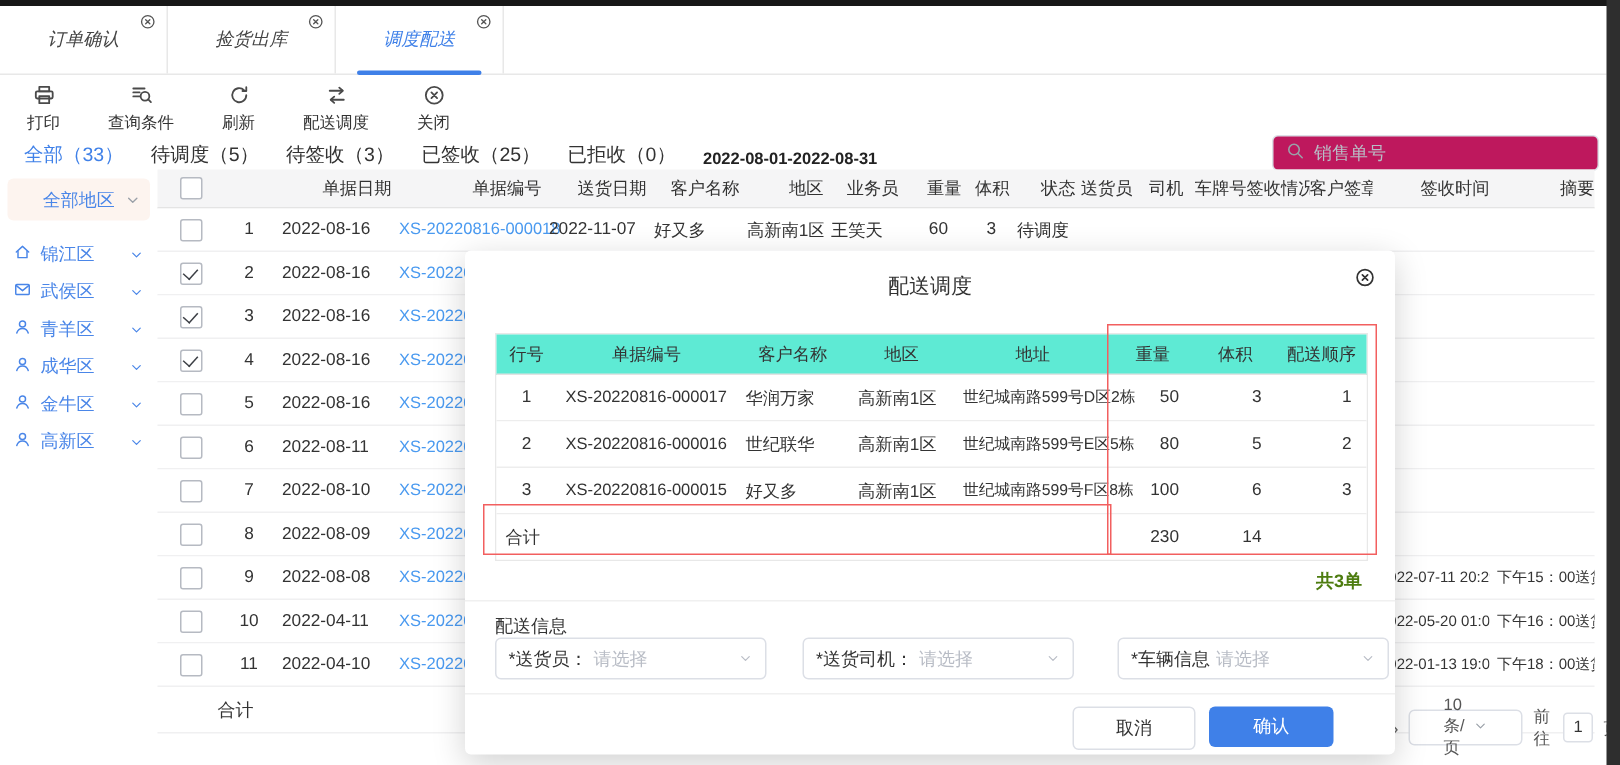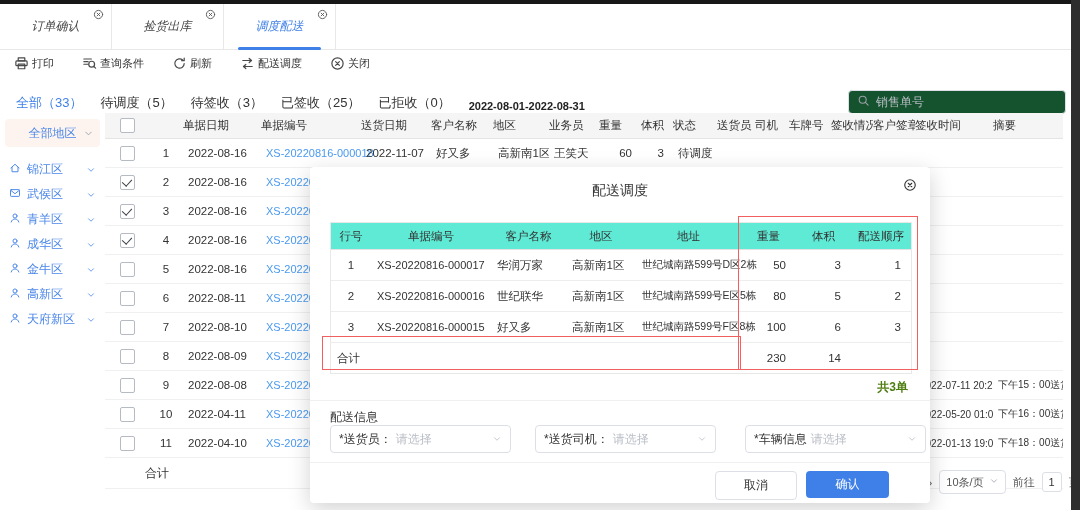--- a/index.html
+++ b/index.html
@@ -18,61 +18,61 @@
 
   
   .tabstrip { position:absolute; left:0; top:4px; width:1071px; height:45px; border-bottom:1px solid #e8e8e8; display:flex; background:#fff; }
   .tab { width:111px; border-right:1px solid #e8e8e8; position:relative; display:flex; align-items:center; justify-content:center; color:#444; cursor:default;font-style:italic; }
   .tab .tclose { position:absolute; top:5px; right:7px; line-height:0; }
   .tab.active { color:var(--accent);align-items:center; }
   .tab.active::after { content:""; position:absolute; left:14px; right:14px; bottom:-1px; height:3px; background:var(--accent); border-radius:2px; }
 
   
   .toolbar { position:absolute; left:14px; top:55px; display:flex; gap:28px; }
-  .tool { display:flex; flex-direction:row; align-items:center; gap:3px; font-size:11px; color:#333; min-width:30px; }
+  .tool { display:flex; flex-direction:column; align-items:center; gap:3px; font-size:11px; color:#333; min-width:30px; }
   .tool .ticon { height:16px; display:flex; align-items:center; justify-content:center; }
 
   
   .filterbar { position:absolute; left:16px; top:94px; display:flex; align-items:flex-end; gap:18px; font-size:13px; }
   .ftab { color:#333; padding-bottom:4px; }
   .ftab.active { color:var(--accent); font-weight:normal; border-bottom:2px solid var(--accent); }
   .fdate { font-size:11px; font-weight:bold; color:#222; padding-bottom:6px; }
-  .searchbox { position:absolute; left:848px; top:90px; width:200px; height:22px; border:1px solid #dcdfe6; border-radius:4px; display:flex; align-items:center; padding:0 8px; gap:6px; background:#14532d; }
+  .searchbox { position:absolute; left:848px; top:90px; width:200px; height:22px; border:1px solid #dcdfe6; border-radius:4px; display:flex; align-items:center; padding:0 8px; gap:6px; background:#be185d; }
   .searchbox .ph { color:#b9bdc6; font-size:12px; }
 
   
   .sidebar { position:absolute; left:0; top:113px; width:105px; height:397px; background:#fff; }
   .side-head { margin:6px 5px 10px 5px; height:28px; background:#fdf4ef; border-radius:4px; display:flex; align-items:center; justify-content:center; gap:6px; color:var(--sideblue); position:relative; }
   .side-head .hchev { position:absolute; right:6px; top:9px; line-height:0; }
   .side-item { height:25px; display:flex; align-items:center; padding:0 9px; color:var(--sideblue); gap:6px; }
   .side-item .slabel { flex:1; }
   .side-item .ichev { line-height:0; }
 
   
   .orders { position:absolute; left:105px; top:113px; width:958px; }
   .o-head,.o-row,.o-foot-grid { display:grid; grid-template-columns:var(--ocols); align-items:center; }
   .o-head { background:#f5f5f6; height:25px; border-bottom:1px solid #e4e4e4; color:#333; font-size:11.5px; }
-  .o-head > div { text-align:left; overflow:hidden; white-space:nowrap; }
+  .o-head > div { text-align:right; overflow:hidden; white-space:nowrap; }
   .o-row { height:28px; border-bottom:1px solid #f0f0f1; font-size:11.5px; background:#fff; }
   .o-row > div { padding:0 5px; white-space:nowrap; overflow:hidden; }
   .o-row > div.c-cb, .o-head > div.c-cb { text-align:center; padding:0; overflow:visible; }
   .o-row > div.c-num { text-align:center; }
   .o-row > div.c-doc { color:var(--link); font-size:11px; overflow:visible; }
   .o-row > div.c-rt { text-align:right; padding-right:9px; }
   .o-row > div.c-sm { font-size:10px; }
   .o-foot { height:30px; border-bottom:1px solid #f0f0f1; display:flex; align-items:center; }
   .o-foot .flabel { padding-left:40px; color:#333; }
 
   .cb { display:inline-block; width:13px; height:13px; border:1px solid #b6bac2; border-radius:2px; background:#fff; position:relative; vertical-align:middle; }
   .cb.on::after { content:""; position:absolute; left:3px; top:1px; width:5px; height:8px; border-right:1.6px solid #3c3f45; border-bottom:1.6px solid #3c3f45; transform:rotate(42deg); }
 
   
   .pagination { position:absolute; left:928px; top:470px; display:flex; align-items:center; gap:7px; font-size:11px; color:#555; z-index:5; }
   .pnext { font-size:13px; color:#666; }
-  .psize { border:1px solid #dcdfe6; border-radius:4px; height:22px; padding:0 6px; display:flex; align-items:center; gap:5px; background:#fff; }
+  .psize { border:1px solid #dcdfe6; border-radius:4px; height:22px; padding:0 22px; display:flex; align-items:center; gap:5px; background:#fff; }
   .pinput { width:18px; height:18px; border:1px solid #dcdfe6; border-radius:3px; text-align:center; font-size:11px; color:#333; padding:0; font-family:inherit; }
 
   
   .modal { position:absolute; left:310px; top:167px; width:620px; height:336px; background:#fff; border-radius:4px; box-shadow:0 6px 22px rgba(0,0,0,.18); z-index:10; }
   .m-title { text-align:center; padding-top:15px; font-size:14px; color:#333; }
   .m-close { position:absolute; top:11px; right:13px; line-height:0; cursor:pointer; }
   .m-table { position:absolute; left:20px; top:55px; width:580px; border:1px solid #e8e8e8; border-bottom:1px solid #e8e8e8; font-size:11.5px; }
   .m-hrow,.m-row { display:grid; grid-template-columns:var(--mcols); align-items:center; }
   .m-hrow { height:26px; background:#5eead4; color:#333; border-bottom:1px solid #e2e2e2; }
   .m-hrow > div { text-align:center; white-space:nowrap; overflow:hidden; }
@@ -263,30 +263,20 @@
       <div class="side-item">
         <span class="sicn"><svg width="12" height="12" viewBox="0 0 16 16" fill="none" stroke="#4a86e8" stroke-width="1.3" stroke-linecap="round" stroke-linejoin="round">
             <circle cx="8" cy="5.3" r="2.7"></circle>
             <path d="M2.9 13.4c.8-2.7 2.8-4.1 5.1-4.1s4.3 1.4 5.1 4.1"></path>
           </svg></span>
         <span class="slabel">高新区</span>
         <span class="ichev"><svg width="10" height="10" viewBox="0 0 16 16" fill="none" stroke="#4a86e8" stroke-width="1.3" stroke-linecap="round" stroke-linejoin="round">
             <path d="M4 6l4 4 4-4"></path>
           </svg></span>
       </div>
-      <div class="side-item">
-        <span class="sicn"><svg width="12" height="12" viewBox="0 0 16 16" fill="none" stroke="#4a86e8" stroke-width="1.3" stroke-linecap="round" stroke-linejoin="round">
-            <circle cx="8" cy="5.3" r="2.7"></circle>
-            <path d="M2.9 13.4c.8-2.7 2.8-4.1 5.1-4.1s4.3 1.4 5.1 4.1"></path>
-          </svg></span>
-        <span class="slabel">天府新区</span>
-        <span class="ichev"><svg width="10" height="10" viewBox="0 0 16 16" fill="none" stroke="#4a86e8" stroke-width="1.3" stroke-linecap="round" stroke-linejoin="round">
-            <path d="M4 6l4 4 4-4"></path>
-          </svg></span>
-      </div>
     </div>
 </div>
 
 <div class="orders" id="orders">
     <div class="o-head">
       <div class="c-cb"><span class="cb"></span></div>
       <div class="c-num"></div>
       <div>单据日期</div>
       <div>单据编号</div>
       <div>送货日期</div>

